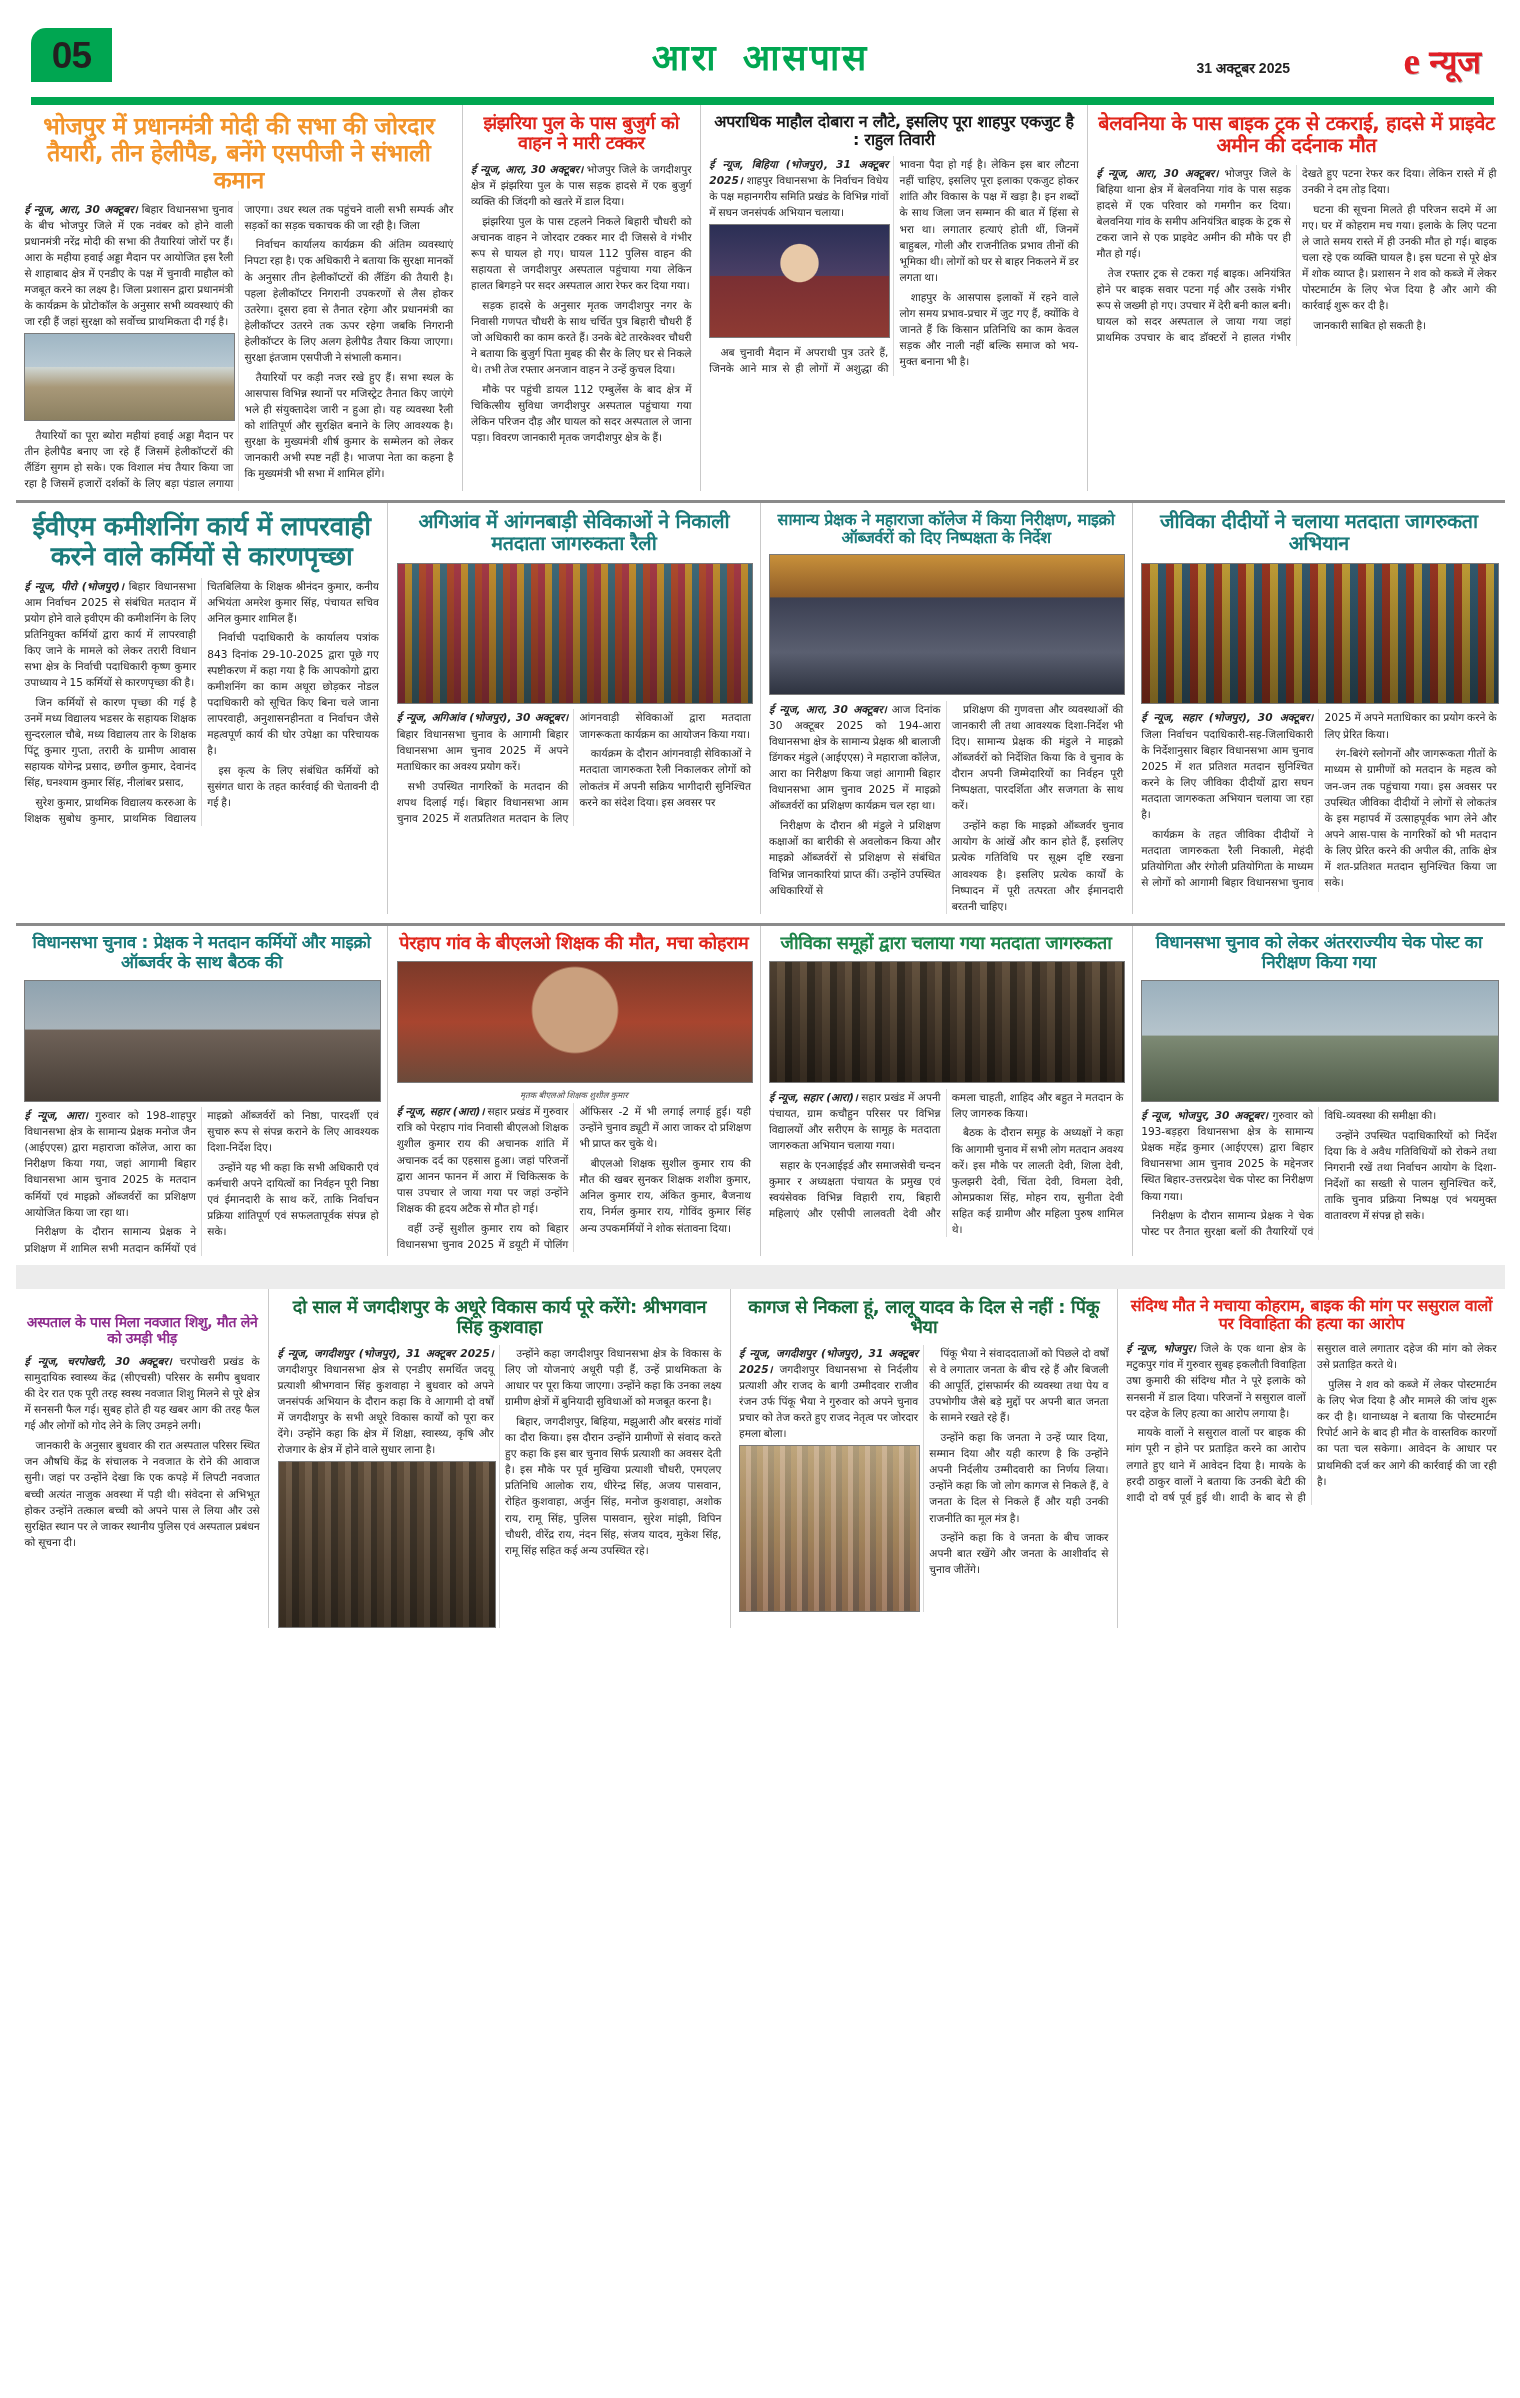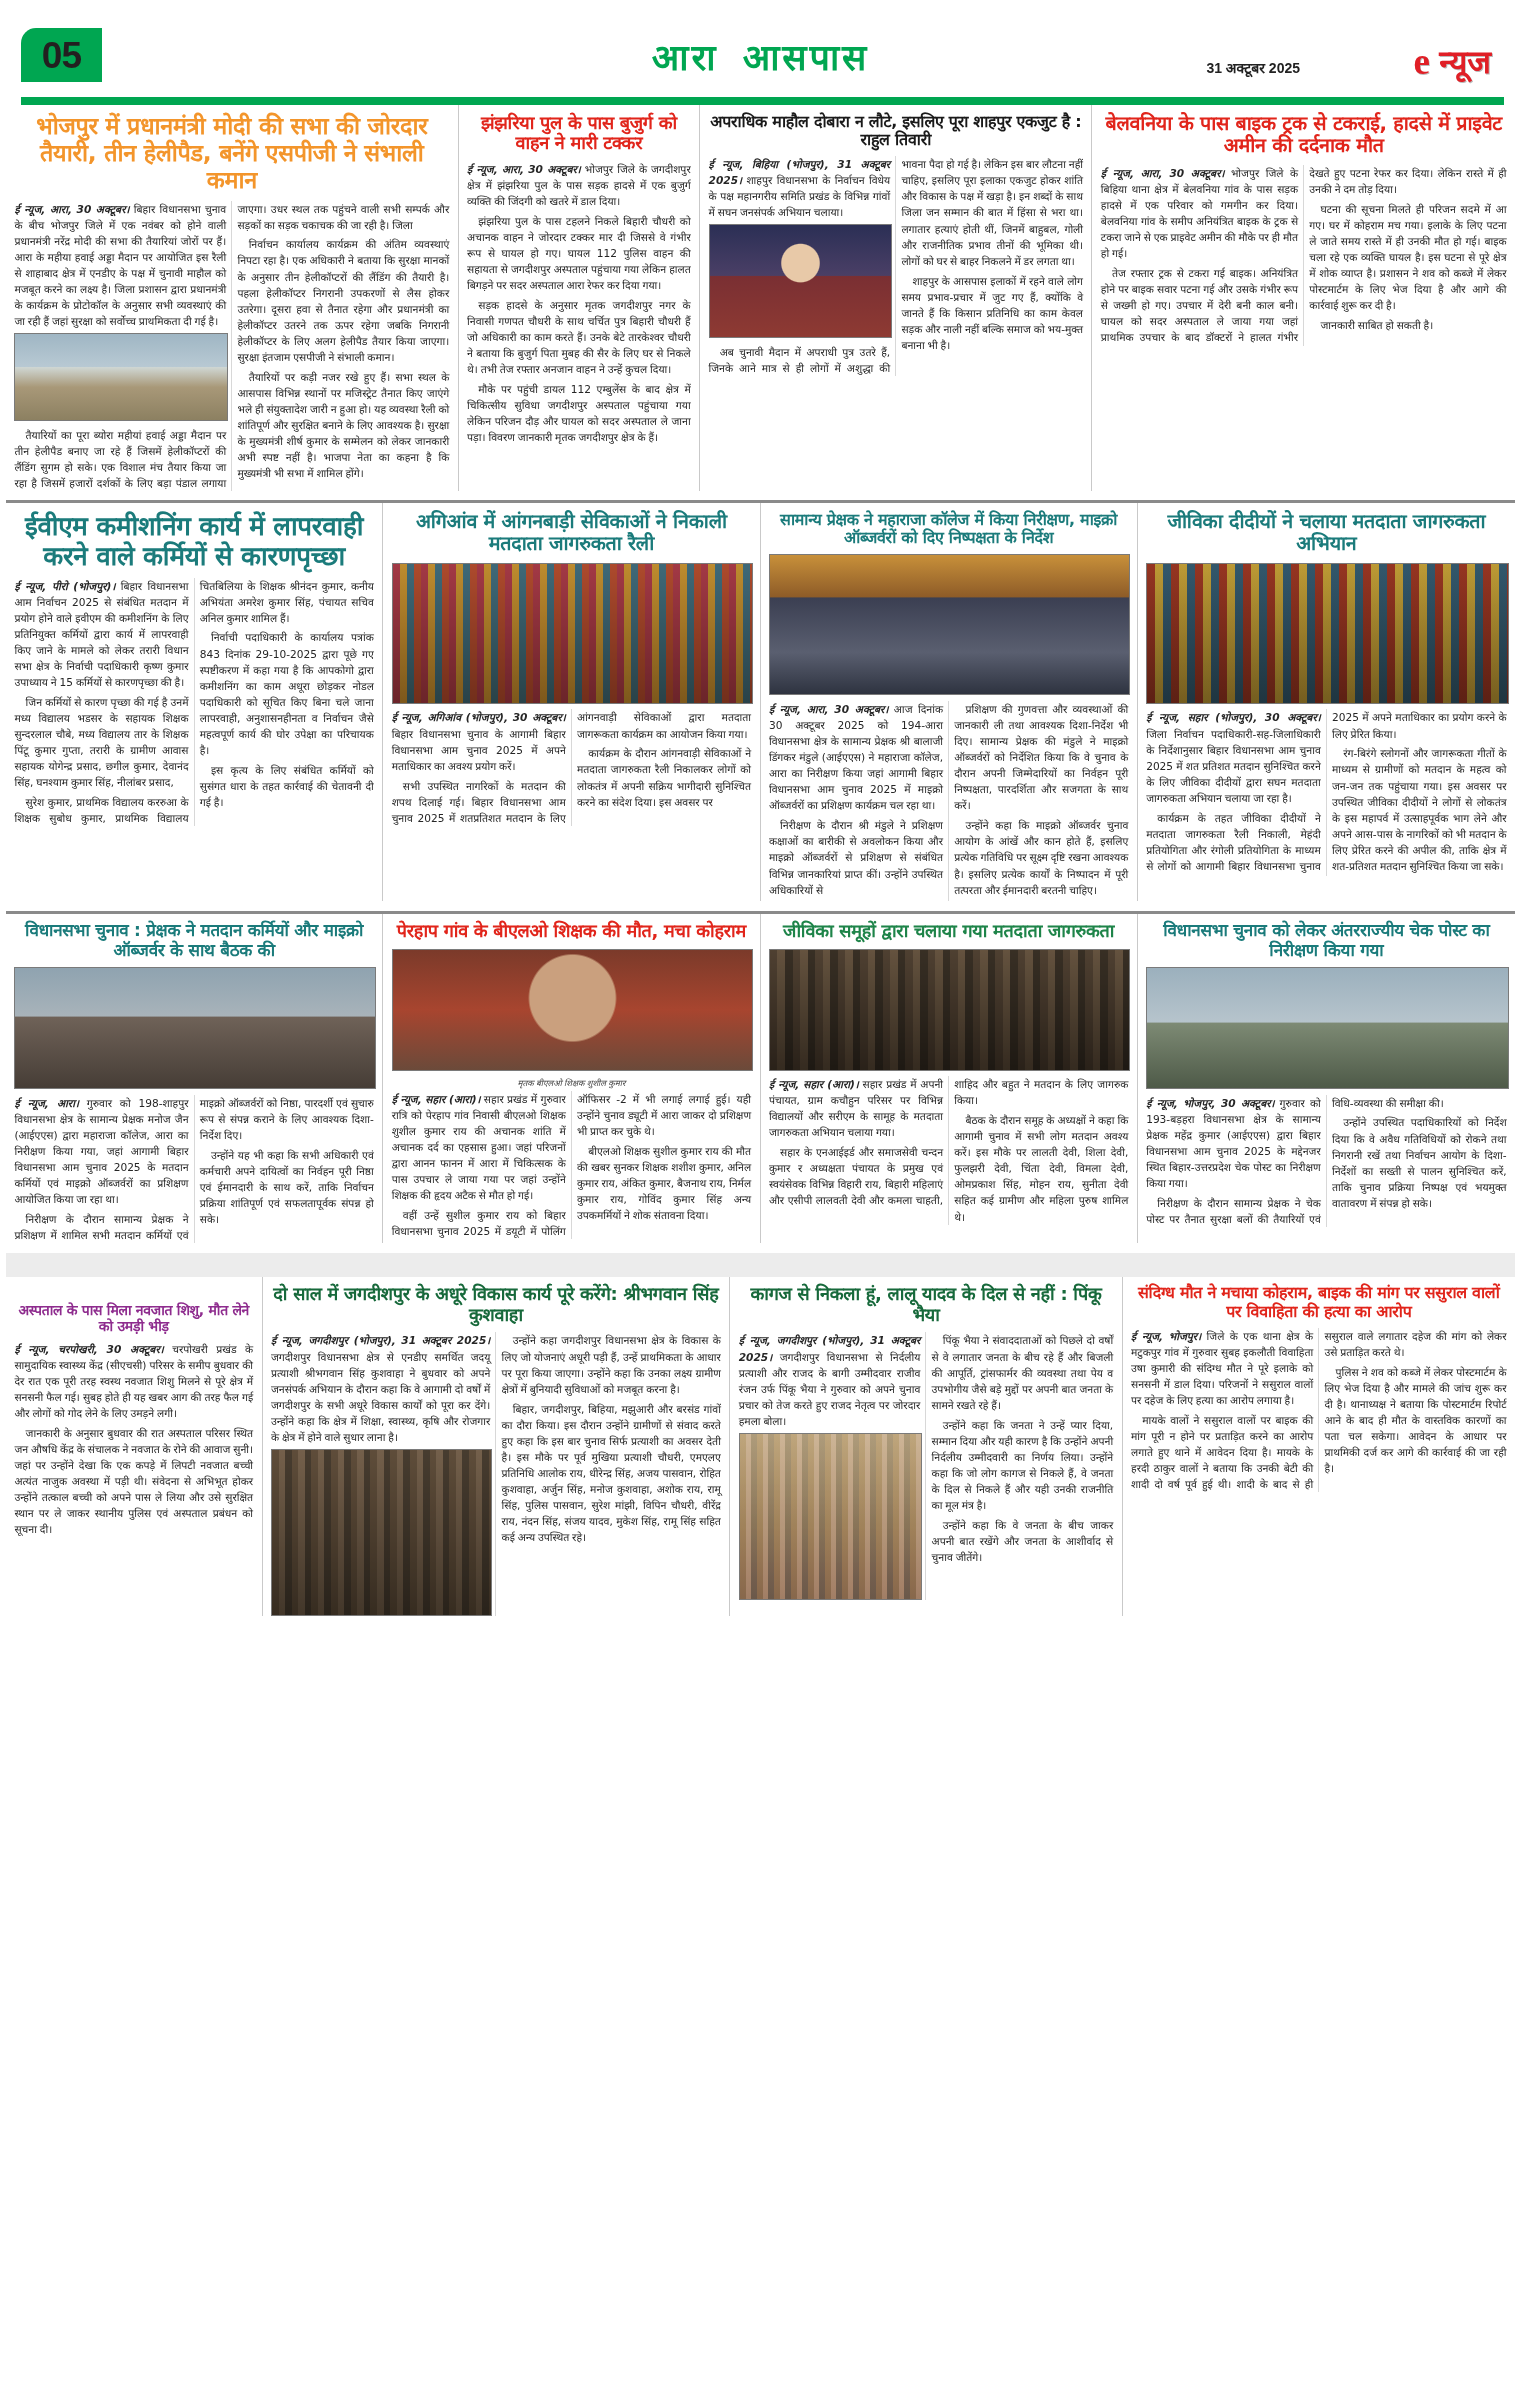--- a/index.html
+++ b/index.html
@@ -3,21 +3,21 @@
 <meta charset="utf-8">
 <style>
   html,body{margin:0;padding:0;background:#ffffff;}
   body{
     width:1521px;height:2399px;
     font-family:"Liberation Sans","DejaVu Sans",sans-serif;
     color:#1a1a1a;
     -webkit-font-smoothing:antialiased;
     overflow:hidden;
   }
-  .page{position:relative;width:1521px;height:2399px;background:#fff;box-sizing:border-box;padding:0 6px;}
+  .page{position:relative;width:1521px;height:2399px;background:#fff;box-sizing:border-box;padding:0 16px;}
 
   
   .masthead{position:relative;height:105px;}
   .pagenum{
     position:absolute;left:15px;top:28px;width:81px;height:54px;
     background:#00A651;border-top-left-radius:15px;
     display:flex;align-items:center;justify-content:center;
   }
   .pagenum span{font-size:37px;font-weight:bold;color:#231f20;letter-spacing:-0.9px;line-height:1;}
   .mast-title{

